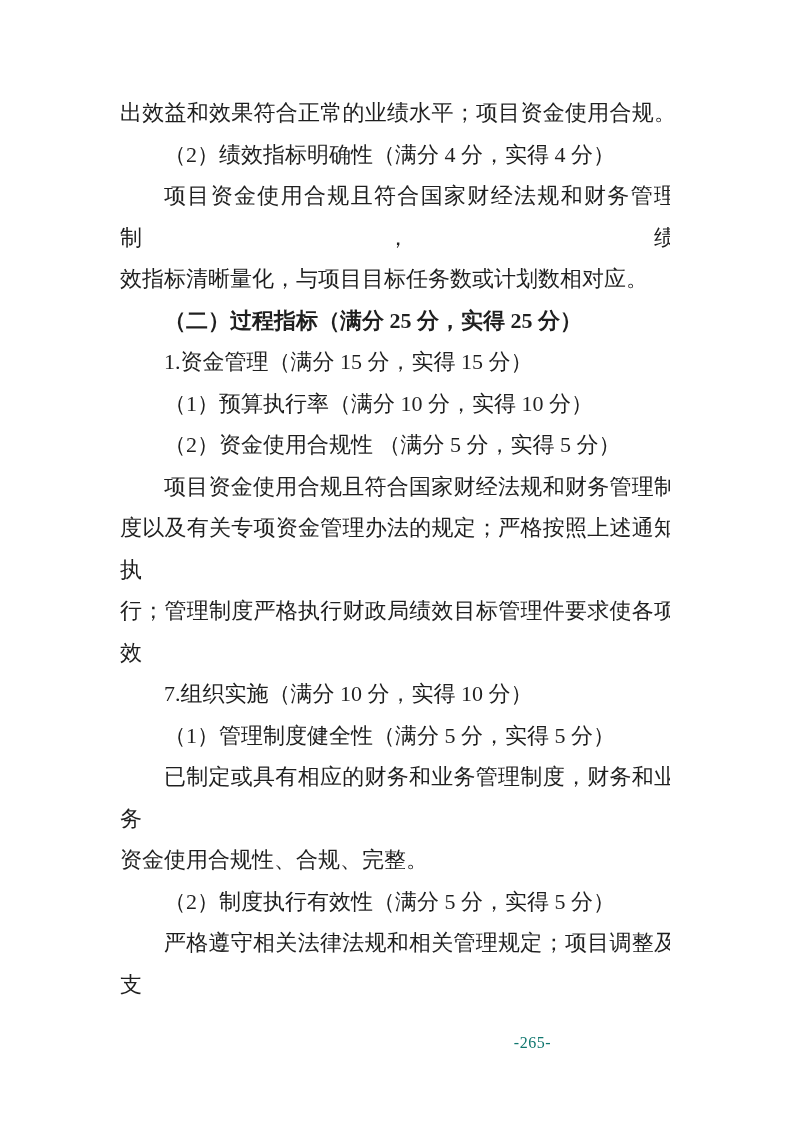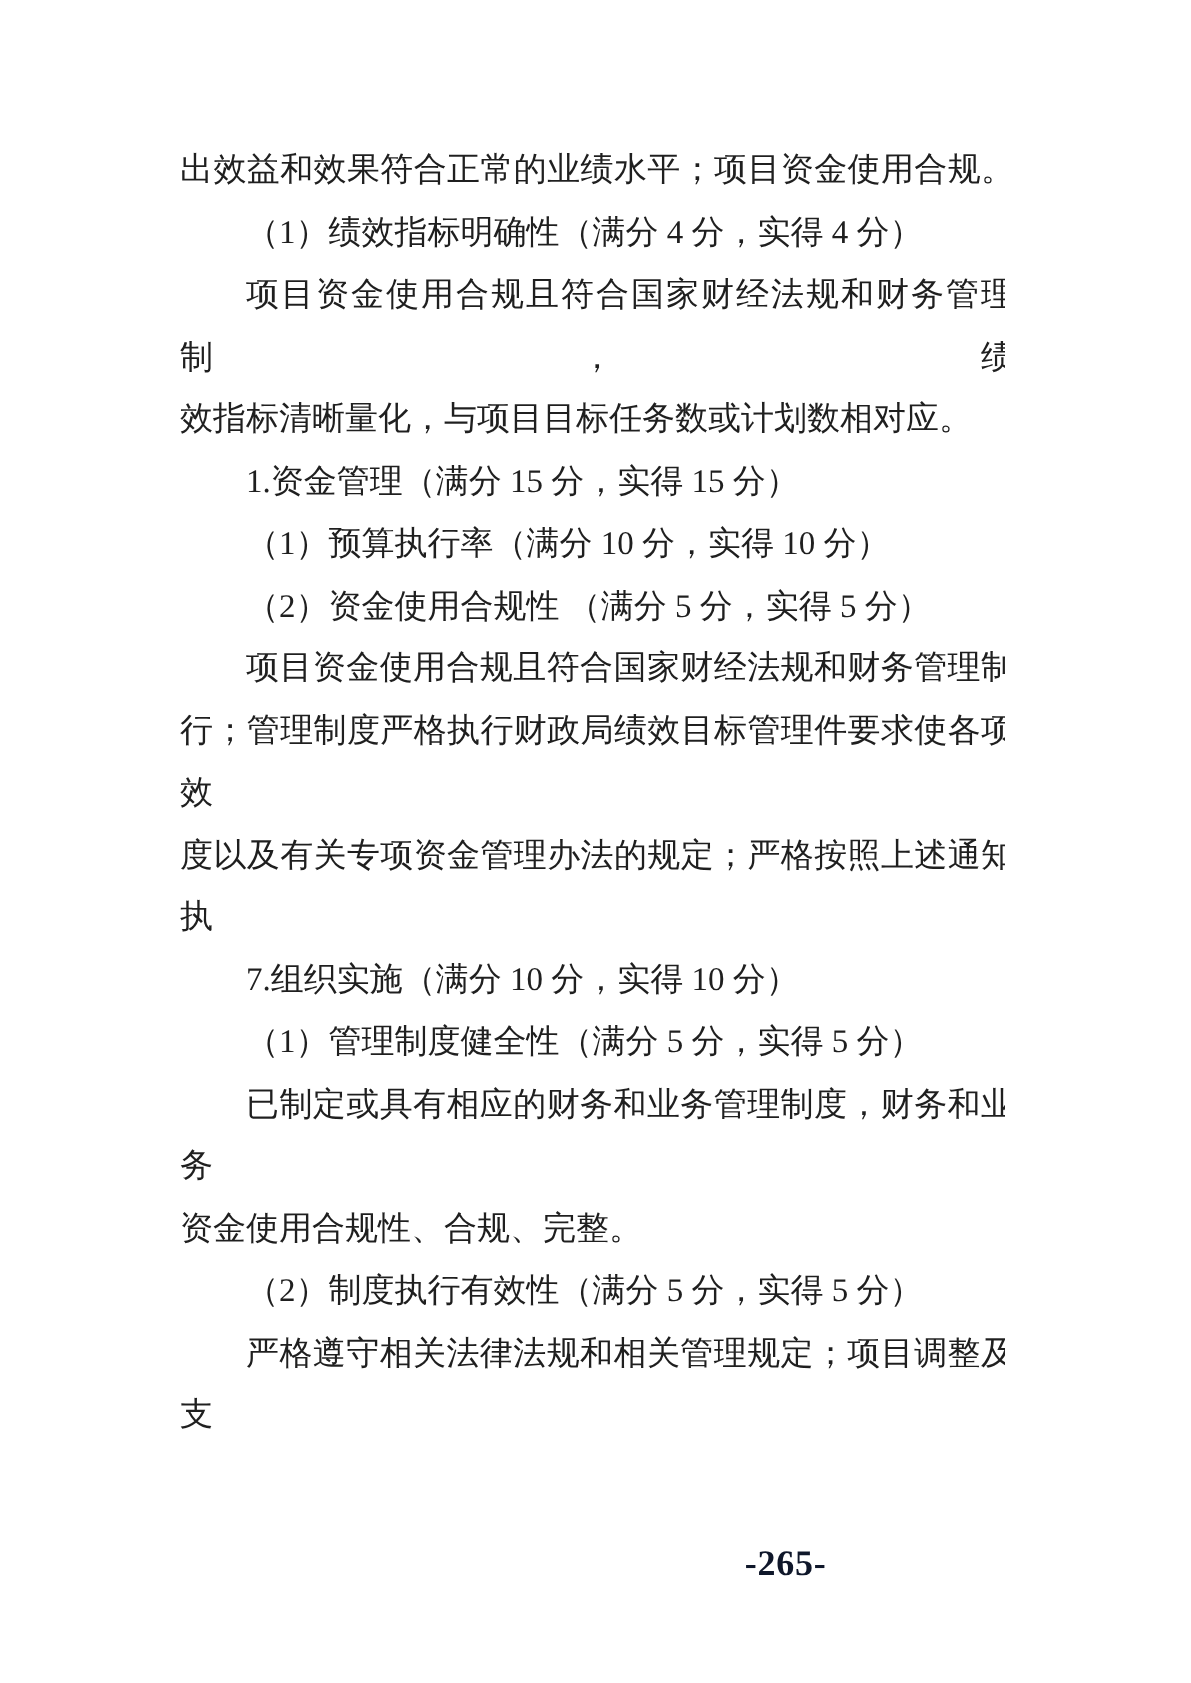--- a/index.html
+++ b/index.html
@@ -36,42 +36,42 @@
     text-align-last: justify;
     text-justify: inter-character;
   }
   .line.bold {
     font-weight: 700;
   }
   .page-number {
     position: absolute;
     top: 1031px;
     right: 119px;
-    font-size: 24px;
+    font-size: 16px;
     line-height: 24px;
     letter-spacing: 0.5px;
-    color: #0f172a;
-    font-weight: bold;
+    color: #0f766e;
   }
 </style>
 </head>
 <body>
 
 <div class="page">
   <div class="page-body">
       <div class="line fill">出效益和效果符合正常的业绩水平；项目资金使用合规。</div>
-      <div class="line indent">（1）绩效指标明确性（满分 4 分，实得 4 分）</div>
+      <div class="line indent">（2）绩效指标明确性（满分 4 分，实得 4 分）</div>
       <div class="line indent fill">项目资金使用合规且符合国家财经法规和财务管理制，绩</div>
       <div class="line">效指标清晰量化，与项目目标任务数或计划数相对应。</div>
+      <div class="line indent bold">（二）过程指标（满分 25 分，实得 25 分）</div>
       <div class="line indent">1.资金管理（满分 15 分，实得 15 分）</div>
       <div class="line indent">（1）预算执行率（满分 10 分，实得 10 分）</div>
       <div class="line indent">（2）资金使用合规性 （满分 5 分，实得 5 分）</div>
       <div class="line indent fill">项目资金使用合规且符合国家财经法规和财务管理制</div>
+      <div class="line fill">度以及有关专项资金管理办法的规定；严格按照上述通知执</div>
       <div class="line fill">行；管理制度严格执行财政局绩效目标管理件要求使各项效</div>
-      <div class="line fill">度以及有关专项资金管理办法的规定；严格按照上述通知执</div>
       <div class="line indent">7.组织实施（满分 10 分，实得 10 分）</div>
       <div class="line indent">（1）管理制度健全性（满分 5 分，实得 5 分）</div>
       <div class="line indent fill">已制定或具有相应的财务和业务管理制度，财务和业务</div>
       <div class="line">资金使用合规性、合规、完整。</div>
       <div class="line indent">（2）制度执行有效性（满分 5 分，实得 5 分）</div>
       <div class="line indent fill">严格遵守相关法律法规和相关管理规定；项目调整及支</div>
     </div>
   <div class="page-number">-265-</div>
 </div>
 

